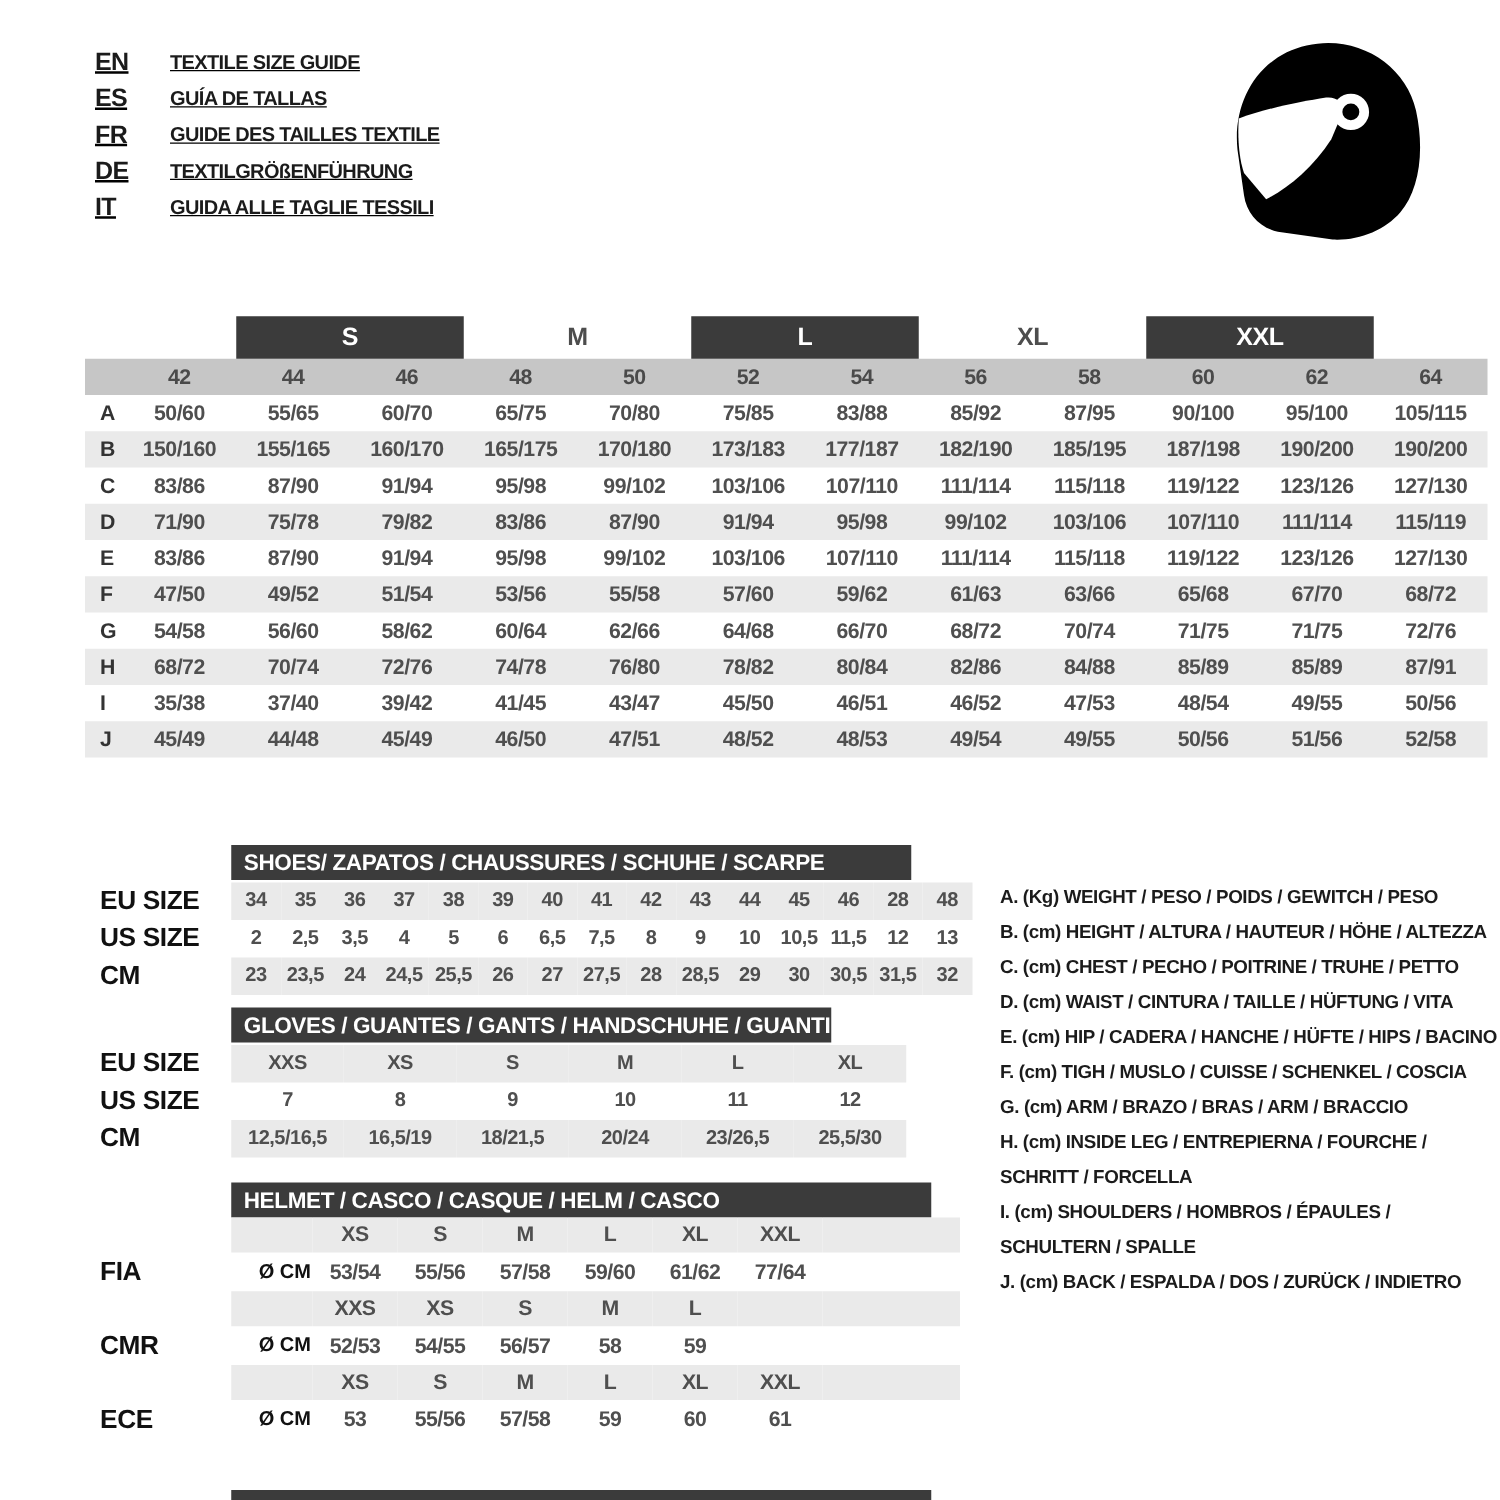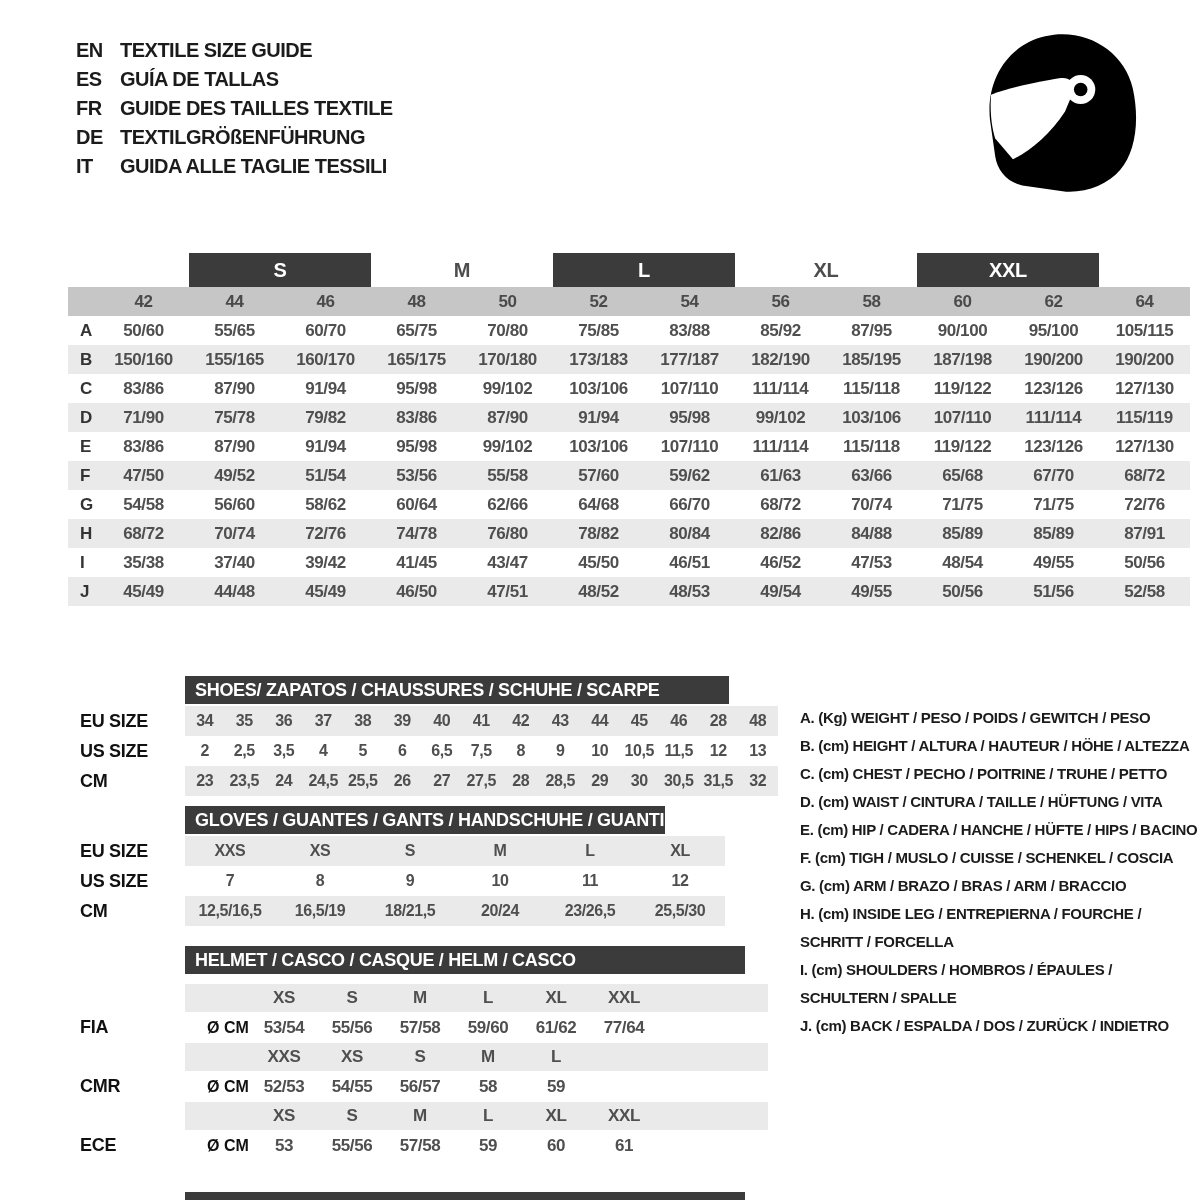--- a/index.html
+++ b/index.html
@@ -4,24 +4,24 @@
 <style>
   html,body{margin:0;padding:0;}
   body{
     width:1200px;height:1200px;position:relative;overflow:hidden;background:#fff;
     font-family:"Liberation Sans",sans-serif;font-weight:700;
     --bar-dark:#3b3b3b;--band-gray:#c6c6c6;--stripe:#eaeaea;--txt-dark:#1b1b1b;--txt-gray:#4f4f4f;
   }
   .abs{position:absolute;}
 
   
-  #language-header{left:76px;top:36px;}
+  #language-header{left:76px;top:36px;text-decoration:underline;}
   .lang-row{display:flex;height:29px;align-items:center;}
   .lang-row .code{width:44px;font-size:20px;color:var(--txt-dark);letter-spacing:-0.5px;}
-  .lang-row .title{font-size:20px;color:var(--txt-dark);letter-spacing:-0.5px;white-space:nowrap;}
+  .lang-row .title{font-size:16px;color:var(--txt-dark);letter-spacing:-0.5px;white-space:nowrap;margin-left:16px;}
 
   
   #helmet-logo{left:975px;top:28px;width:178px;height:172px;}
 
   
   #main-size-table{left:68px;top:253px;width:1122px;}
   .grid13{display:grid;grid-template-columns:30px repeat(12,1fr);}
   #size-band{height:34px;}
   .lsz{display:flex;align-items:center;justify-content:center;font-size:20px;letter-spacing:-0.3px;}
   .lsz.dark{background:var(--bar-dark);color:#fff;}
@@ -34,32 +34,32 @@
   .cell{display:flex;align-items:center;justify-content:center;font-size:17px;color:var(--txt-gray);letter-spacing:-0.4px;white-space:nowrap;}
 
   
   .sec-bar{height:28px;background:var(--bar-dark);color:#fff;font-size:18px;display:flex;align-items:center;padding-left:10px;letter-spacing:-0.3px;white-space:nowrap;box-sizing:border-box;}
 
   
   #shoes-table{left:68px;top:676px;}
   #shoes-bar{margin-left:117px;width:544px;margin-bottom:2px;}
   .shoes-row{display:grid;grid-template-columns:117px repeat(15,39.5px);height:30px;}
   .shoes-row .cell{font-size:16px;}
-  .side-label{display:flex;align-items:center;padding-left:12px;font-size:18px;color:#111;letter-spacing:-0.3px;}
+  .side-label{display:flex;align-items:center;padding-left:12px;font-size:21px;color:#111;letter-spacing:-0.3px;}
   .gcell{background:var(--stripe);}
 
   
   #gloves-table{left:68px;top:806px;}
   #gloves-bar{margin-left:117px;width:480px;margin-bottom:2px;}
   .gloves-row{display:grid;grid-template-columns:117px repeat(6,90px);height:30px;}
   .gloves-row .cell{font-size:16px;}
 
   
   #helmet-table{left:68px;top:946px;}
-  #helmet-bar{margin-left:117px;width:560px;margin-bottom:10px;}
+  #helmet-bar{margin-left:117px;width:560px;}
   .helmet-row{display:grid;grid-template-columns:117px 65px repeat(6,68px) 110px;}
   .helmet-row.sizes-row{height:28px;}
   .helmet-row.vals-row{height:31px;}
   .unit{display:flex;align-items:center;padding-left:22px;font-size:16px;color:#111;white-space:nowrap;}
 
   
   #legend{left:800px;top:704px;width:400px;}
   .legend-item{font-size:15px;line-height:28px;color:var(--txt-dark);letter-spacing:-0.3px;}
 
   

